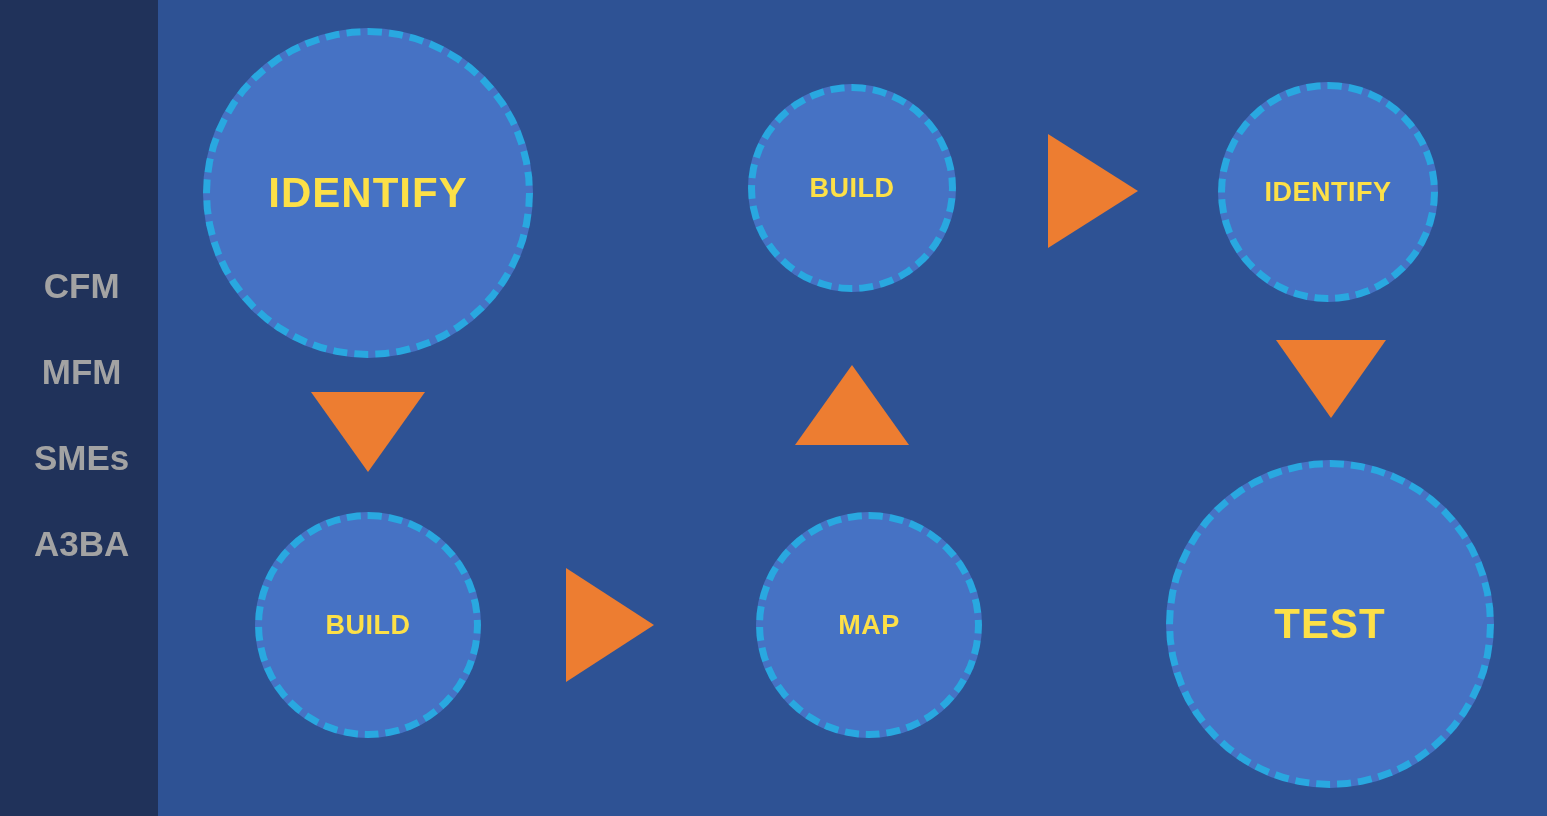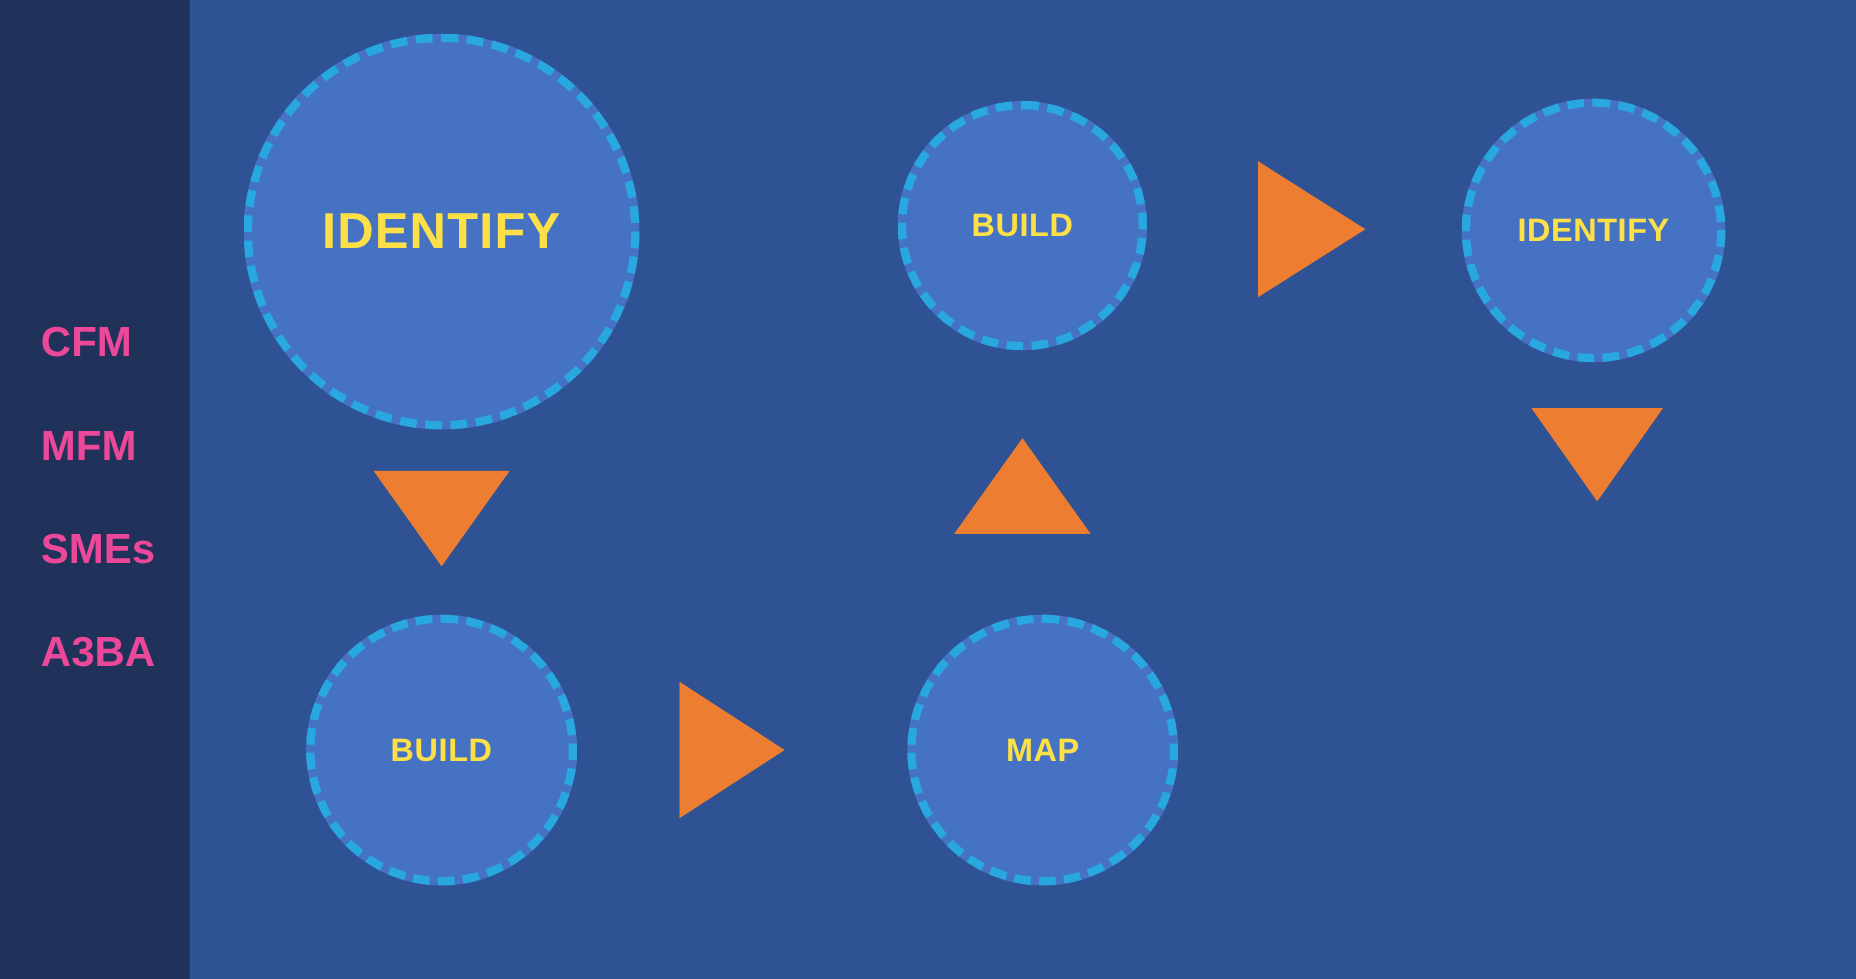--- a/index.html
+++ b/index.html
@@ -24,25 +24,26 @@
   }
   .sidebar-labels {
     position: absolute;
     left: 34px;
     top: 266px;
     display: flex;
     flex-direction: column;
     gap: 46px;
   }
   .sidebar-label {
-    color: #ec4899;
+    color: #a3a3a3;
     font-size: 35px;
     font-weight: bold;
     line-height: 40px;
     white-space: nowrap;
+    text-align: center;
   }
   .node {
     position: absolute;
     border-radius: 50%;
     background: #4672c4;
     border: 7px dashed #29a8e0;
     box-sizing: border-box;
     display: flex;
     align-items: center;
     justify-content: center;
@@ -101,20 +102,23 @@
   </div>
 
   <div class="node node-small" id="node-build">
     <span>BUILD</span>
   </div>
 
   <div class="node node-small" id="node-execute">
     <span>IDENTIFY</span>
   </div>
 
+  <div class="node node-large" id="node-test">
+    <span>TEST</span>
+  </div>
 
   <div class="arrow arrow-down" id="arrow-identify-define"></div>
   <div class="arrow arrow-right" id="arrow-define-map"></div>
   <div class="arrow arrow-up" id="arrow-map-build"></div>
   <div class="arrow arrow-right" id="arrow-build-execute"></div>
   <div class="arrow arrow-down" id="arrow-execute-test"></div>
 
 </div>
 
 </body></html>

